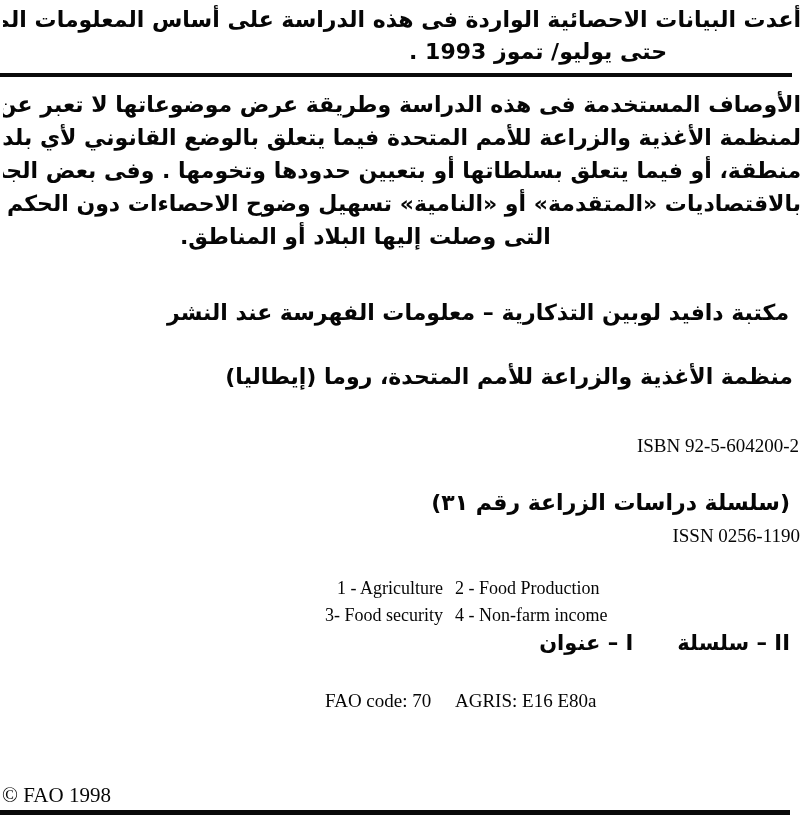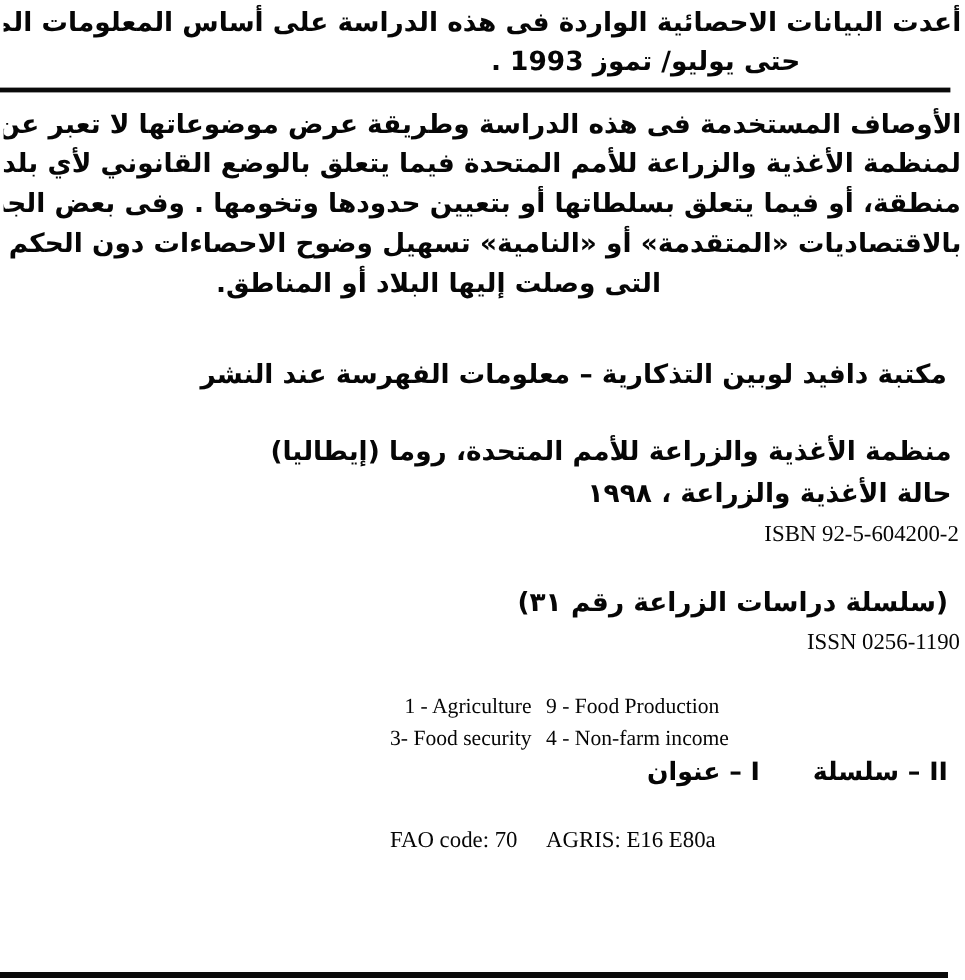--- a/index.html
+++ b/index.html
@@ -97,40 +97,40 @@
 
   <div class="ar-just" style="top: 89px;">الأوصاف المستخدمة فى هذه الدراسة وطريقة عرض موضوعاتها لا تعبر عن أي رأي خاص</div>
   <div class="ar-just" style="top: 122px;">لمنظمة الأغذية والزراعة للأمم المتحدة فيما يتعلق بالوضع القانوني لأي بلد أو إقليم أو مدينة أو</div>
   <div class="ar-just" style="top: 155px;">منطقة، أو فيما يتعلق بسلطاتها أو بتعيين حدودها وتخومها . وفى بعض الجداول يكون المقصود</div>
   <div class="ar-just" style="top: 188px;">بالاقتصاديات «المتقدمة» أو «النامية» تسهيل وضوح الاحصاءات دون الحكم على مرحلة النمو</div>
   <div class="ar-line" style="top: 221px; left: 180px;">التى وصلت إليها البلاد أو المناطق.</div>
 
   <div class="ar-line" style="top: 297px; right: 15px;">مكتبة دافيد لوبين التذكارية – معلومات الفهرسة عند النشر</div>
 
   <div class="ar-line" style="top: 361px; right: 11px;">منظمة الأغذية والزراعة للأمم المتحدة، روما (إيطاليا)</div>
-  <div class="ar-line" style="top: 396px; right: 11px;">حالة الأغذية والزراعة ، ١٩٩٨</div>
   <div class="latin" style="top: 434px; right: 5px;">ISBN 92-5-604200-2</div>
 
   <div class="ar-line" style="top: 487px; right: 14px;">(سلسلة دراسات الزراعة رقم ٣١)</div>
   <div class="latin" style="top: 524px; right: 4px;">ISSN 0256-1190</div>
 
   <div class="index-row" style="top: 576px; text-align: center;">
     <span class="col1">1 - Agriculture</span>
-    <span>9 - Food Production</span>
+    <span>2 - Food Production</span>
   </div>
   <div class="index-row" style="top: 603px;">
     <span class="col1">3- Food security</span>
     <span>4 - Non-farm income</span>
   </div>
 
   <div class="roman-row" style="top: 628px;">
     <span>I – عنوان</span>
     <span>II – سلسلة</span>
   </div>
 
   <div class="index-row" style="top: 689px; font-size: 19px;">
     <span class="col1">FAO code: 70</span>
     <span>AGRIS: E16 E80a</span>
   </div>
 
+  <div class="copyright">© FAO 1998</div>
   <div class="rule" style="top: 810px; width: 790px; height: 5px;"></div>
 
 </div>
 
 </body></html>

